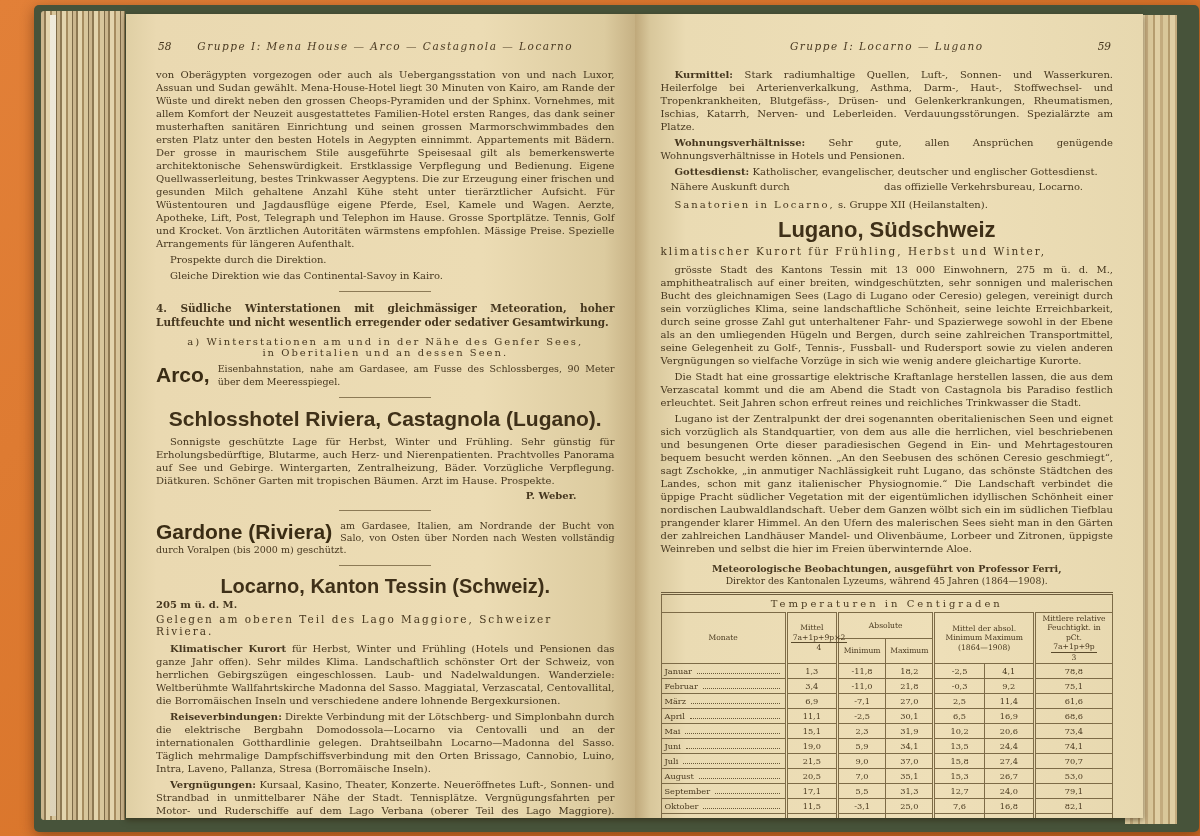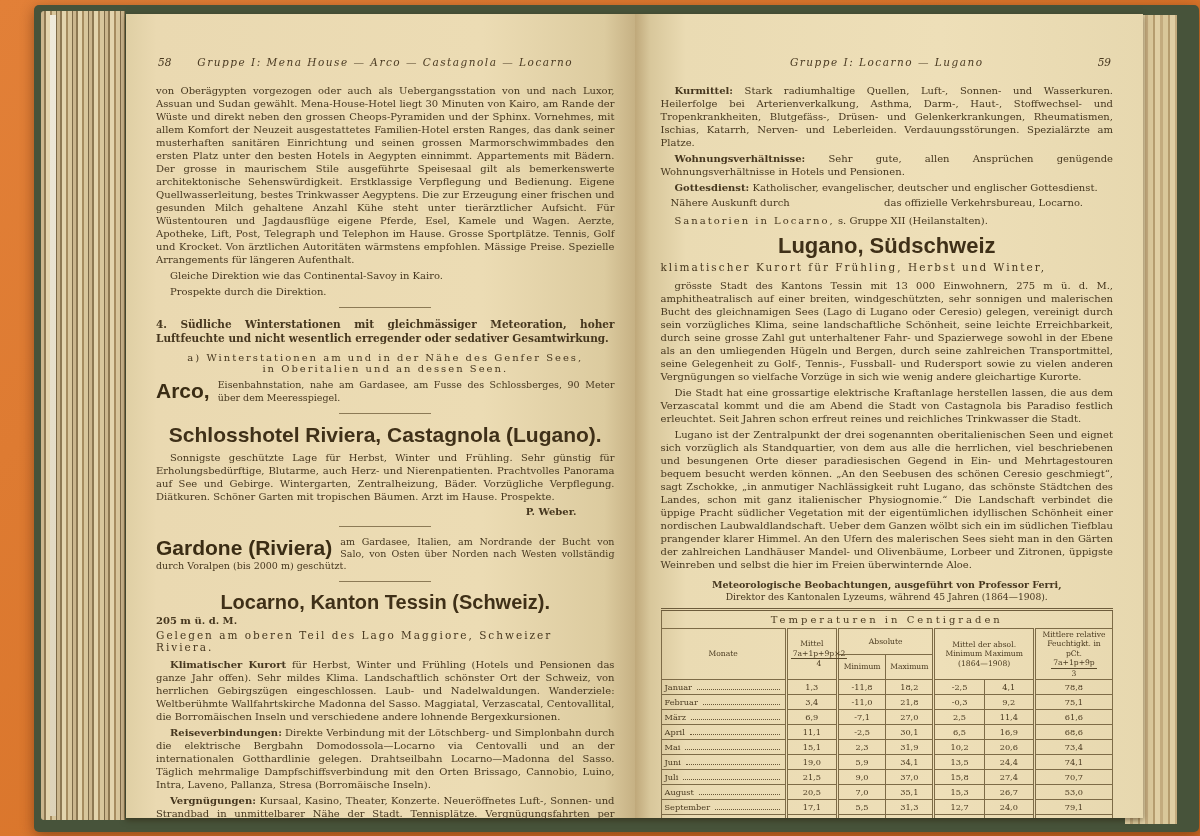--- a/index.html
+++ b/index.html
@@ -38,21 +38,21 @@
   .page{position:relative;width:50%;height:100%;overflow:hidden;}
   .page-left{
     background:linear-gradient(90deg,#dfcfa4 0%,#ead9b1 6%,#ecdcb4 70%,#dccb9f 94%,#c6b184 100%);
     padding:26px 20px 10px 30px;box-sizing:border-box;
   }
   .page-right{
     background:linear-gradient(90deg,#bfa87a 0%,#d8c79b 3%,#eadbb3 10%,#eedfb8 60%,#e7d8af 100%);
     padding:26px 30px 10px 26px;box-sizing:border-box;
   }
   
-  .runhead{position:relative;height:16px;margin-bottom:12px;margin-top:16px;}
+  .runhead{position:relative;height:16px;margin-bottom:12px;}
   .runhead .rh-text{
     display:block;text-align:center;font-style:italic;font-size:10.5px;
     letter-spacing:1.5px;color:#4a3a22;
   }
   .pagenum{position:absolute;top:0;font-size:10.5px;font-style:italic;}
   .pagenum.left{left:2px;}
   .pagenum.right{right:2px;}
   p.body{
     margin:0 0 3px 0;font-size:10px;line-height:1.3;text-align:justify;
     text-indent:14px;
@@ -108,22 +108,22 @@
 
   <div class="spread">
 
     <div class="page page-left">
       <div class="runhead">
         <span class="pagenum left">58</span>
         <span class="rh-text">Gruppe I: Mena House — Arco — Castagnola — Locarno</span>
       </div>
 
       <p class="body noindent">von Oberägypten vorgezogen oder auch als Uebergangsstation von und nach Luxor, Assuan und Sudan gewählt. Mena-House-Hotel liegt 30 Minuten von Kairo, am Rande der Wüste und direkt neben den grossen Cheops-Pyramiden und der Sphinx. Vornehmes, mit allem Komfort der Neuzeit ausgestattetes Familien-Hotel ersten Ranges, das dank seiner musterhaften sanitären Einrichtung und seinen grossen Marmorschwimmbades den ersten Platz unter den besten Hotels in Aegypten einnimmt. Appartements mit Bädern. Der grosse in maurischem Stile ausgeführte Speisesaal gilt als bemerkenswerte architektonische Sehenswürdigkeit. Erstklassige Verpflegung und Bedienung. Eigene Quellwasserleitung, bestes Trinkwasser Aegyptens. Die zur Erzeugung einer frischen und gesunden Milch gehaltene Anzahl Kühe steht unter tierärztlicher Aufsicht. Für Wüstentouren und Jagdausflüge eigene Pferde, Esel, Kamele und Wagen. Aerzte, Apotheke, Lift, Post, Telegraph und Telephon im Hause. Grosse Sportplätze. Tennis, Golf und Krocket. Von ärztlichen Autoritäten wärmstens empfohlen. Mässige Preise. Spezielle Arrangements für längeren Aufenthalt.</p>
+      <p class="body">Prospekte durch die Direktion.</p>
       <p class="body" style="margin-top:2px">Gleiche Direktion wie das Continental-Savoy in Kairo.</p>
-      <p class="body">Prospekte durch die Direktion.</p>
 
       <hr class="divider">
 
       <p class="body noindent" style="font-weight:bold;font-size:10.5px;line-height:1.35">4. Südliche Winterstationen mit gleichmässiger Meteoration, hoher Luftfeuchte und nicht wesentlich erregender oder sedativer Gesamtwirkung.</p>
 
       <div style="text-align:center;margin:7px 0 5px 0;">
         <div class="spaced" style="font-size:10px">a) Winterstationen am und in der Nähe des Genfer Sees,</div>
         <div class="spaced" style="font-size:10px">in Oberitalien und an dessen Seen.</div>
       </div>
 

